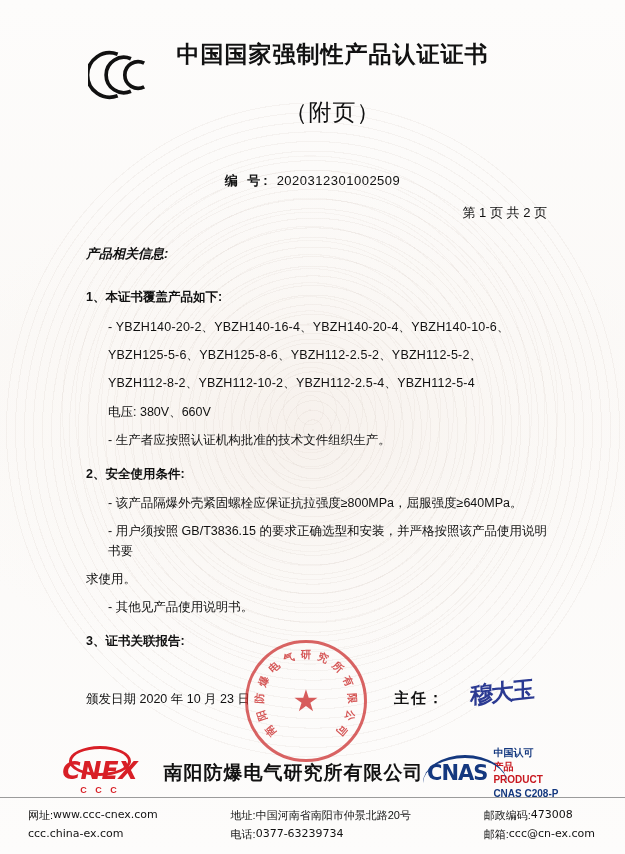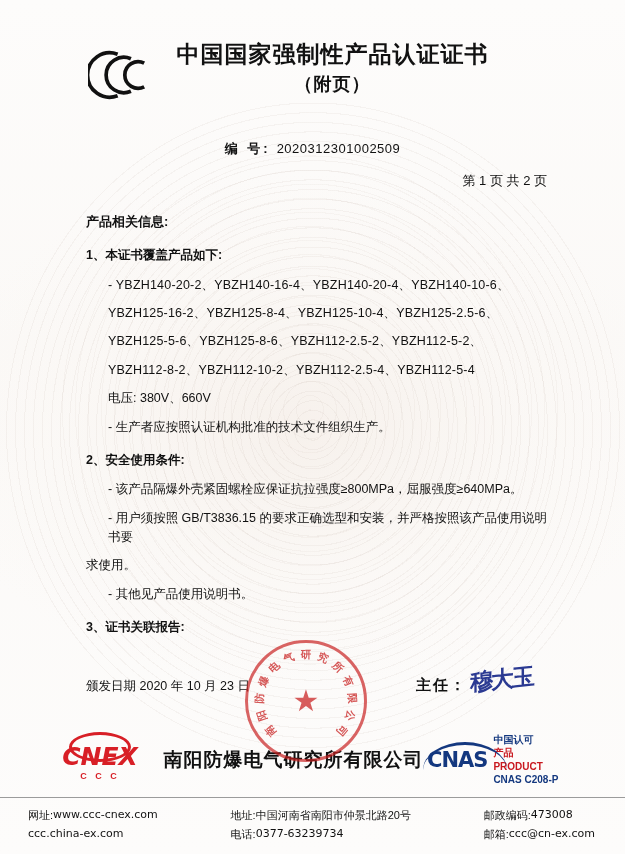--- a/index.html
+++ b/index.html
@@ -69,25 +69,25 @@
   .title-main {
     font-family: "DejaVu Sans", "Liberation Sans", sans-serif;
     font-size: 23px;
     font-weight: bold;
     letter-spacing: 1px;
     color: #111;
     line-height: 1.4;
   }
   .title-sub {
     font-family: "DejaVu Sans", "Liberation Sans", sans-serif;
-    font-size: 18px;
-    font-weight: bold;
+    font-size: 23px;
+    font-weight: normal;
     letter-spacing: 1px;
     color: #111;
-    margin-top: 2px;
+    margin-top: 27px;
   }
 
   
   .cert-no {
     margin-top: 44px;
     text-align: center;
     font-size: 13px;
     color: #111;
     z-index: 3; position: relative;
   }
@@ -109,21 +109,22 @@
     z-index: 3;
     margin-top: 22px;
     padding: 0 72px 0 86px;
     font-size: 12.5px;
     line-height: 1.55;
     color: #111;
   }
   .section-title {
     font-weight: bold;
     font-size: 13px;
-    margin-bottom: 14px;
+    margin-bottom: 24px;
+    font-style: italic;
   }
   .num-item {
     font-weight: bold;
     font-size: 12.5px;
     margin: 14px 0 10px 0;
   }
   .indent1 { padding-left: 22px; margin: 9px 0; }
   .indent-model { padding-left: 22px; margin: 9px 0; letter-spacing: 0.2px; }
   .noindent { padding-left: 0; margin: 9px 0; }
 
@@ -134,21 +135,21 @@
     margin-top: 26px;
     padding: 0 72px 0 86px;
     display: flex;
     justify-content: space-between;
     align-items: flex-end;
     font-size: 12.5px;
   }
   .director {
     display: flex;
     align-items: flex-end;
-    gap: 3px;
+    gap: 25px;
     padding-right: 20px;
   }
   .director-label { font-size: 15px; font-weight: bold; letter-spacing: 2px; }
   .signature {
     font-family: "DejaVu Serif", serif;
     font-size: 23px;
     color: #1a2a8a;
     transform: rotate(-6deg) skewX(-6deg);
     letter-spacing: -2px;
     font-weight: bold;
@@ -316,21 +317,20 @@
   <div class="cert-no">
     <span class="label">编  号:</span><span class="value">2020312301002509</span>
   </div>
   <div class="page-no">第 1 页 共 2 页</div>
 
   <div class="content">
     <div class="section-title">产品相关信息:</div>
 
     <div class="num-item">1、本证书覆盖产品如下:</div>
     <div class="indent-model">- YBZH140-20-2、YBZH140-16-4、YBZH140-20-4、YBZH140-10-6、</div>
-    <div class="indent-model">YBZH125-16-2、YBZH125-8-4、YBZH125-10-4、YBZH125-2.5-6、</div>
     <div class="indent-model">YBZH125-5-6、YBZH125-8-6、YBZH112-2.5-2、YBZH112-5-2、</div>
     <div class="indent-model">YBZH112-8-2、YBZH112-10-2、YBZH112-2.5-4、YBZH112-5-4</div>
     <div class="indent1">电压: 380V、660V</div>
     <div class="indent1">- 生产者应按照认证机构批准的技术文件组织生产。</div>
 
     <div class="num-item">2、安全使用条件:</div>
     <div class="indent1">- 该产品隔爆外壳紧固螺栓应保证抗拉强度≥800MPa，屈服强度≥640MPa。</div>
     <div class="indent1">- 用户须按照 GB/T3836.15 的要求正确选型和安装，并严格按照该产品使用说明书要</div>
     <div class="noindent">求使用。</div>
     <div class="indent1">- 其他见产品使用说明书。</div>

